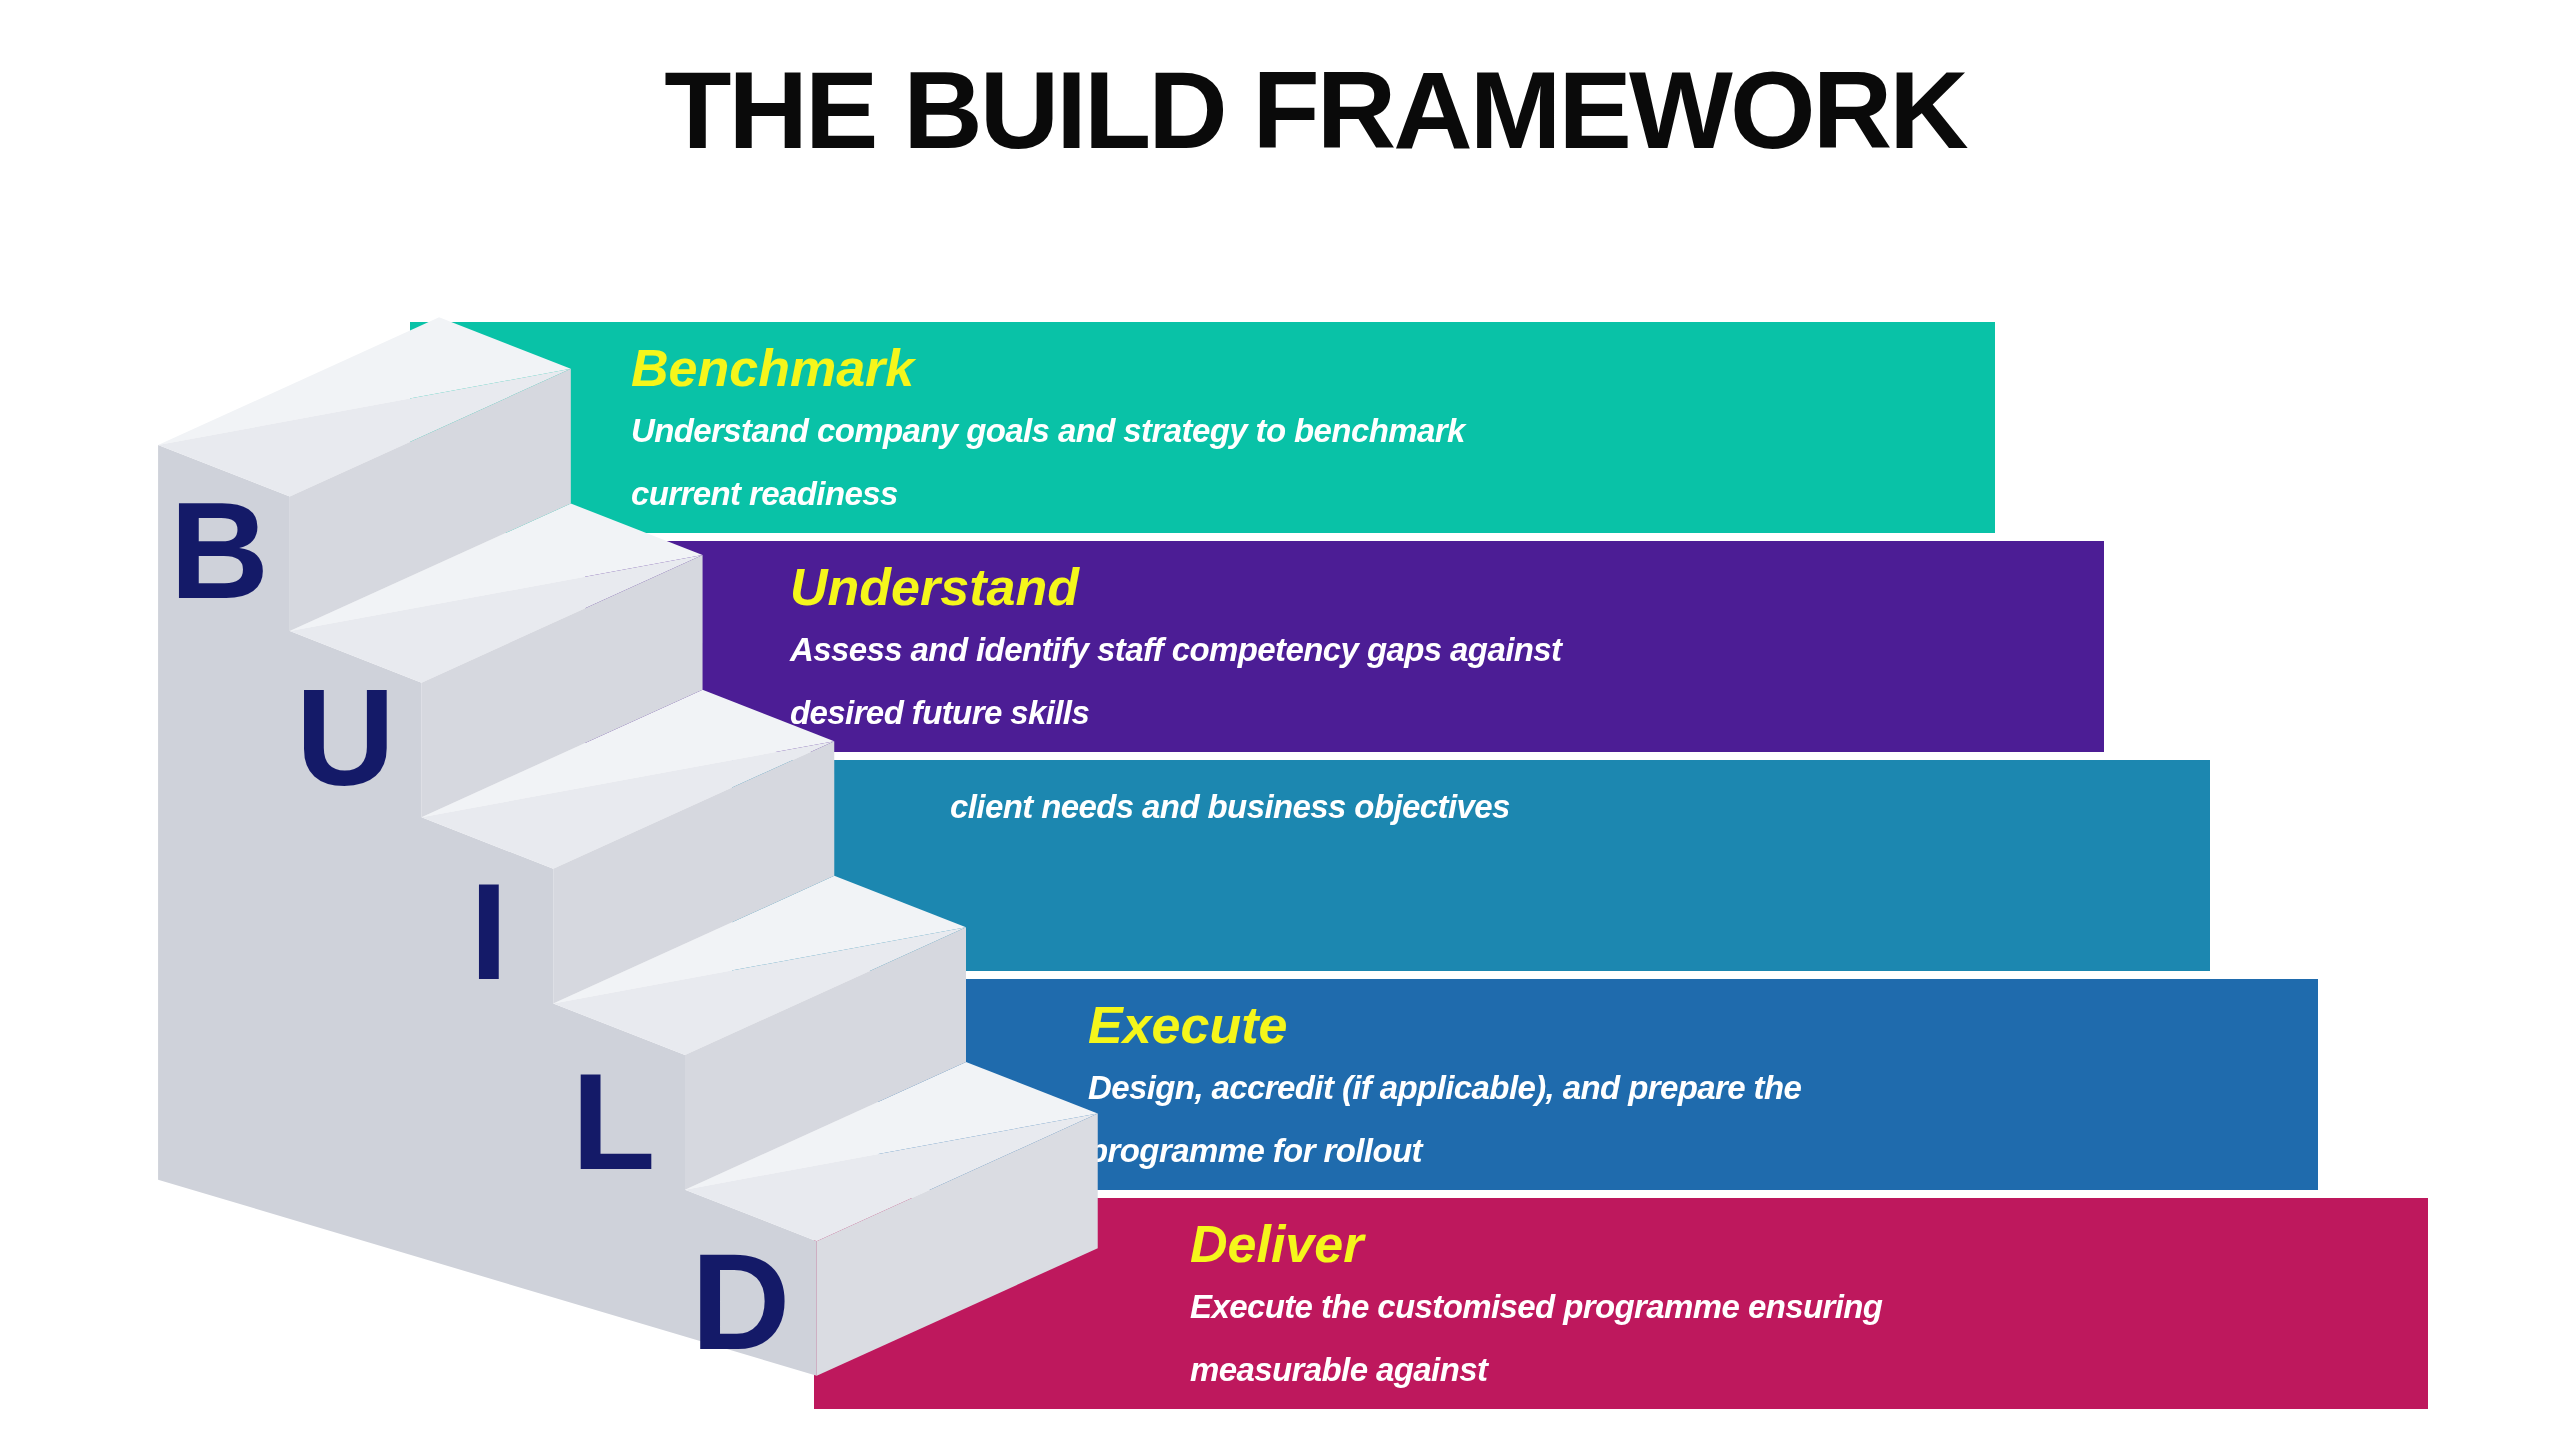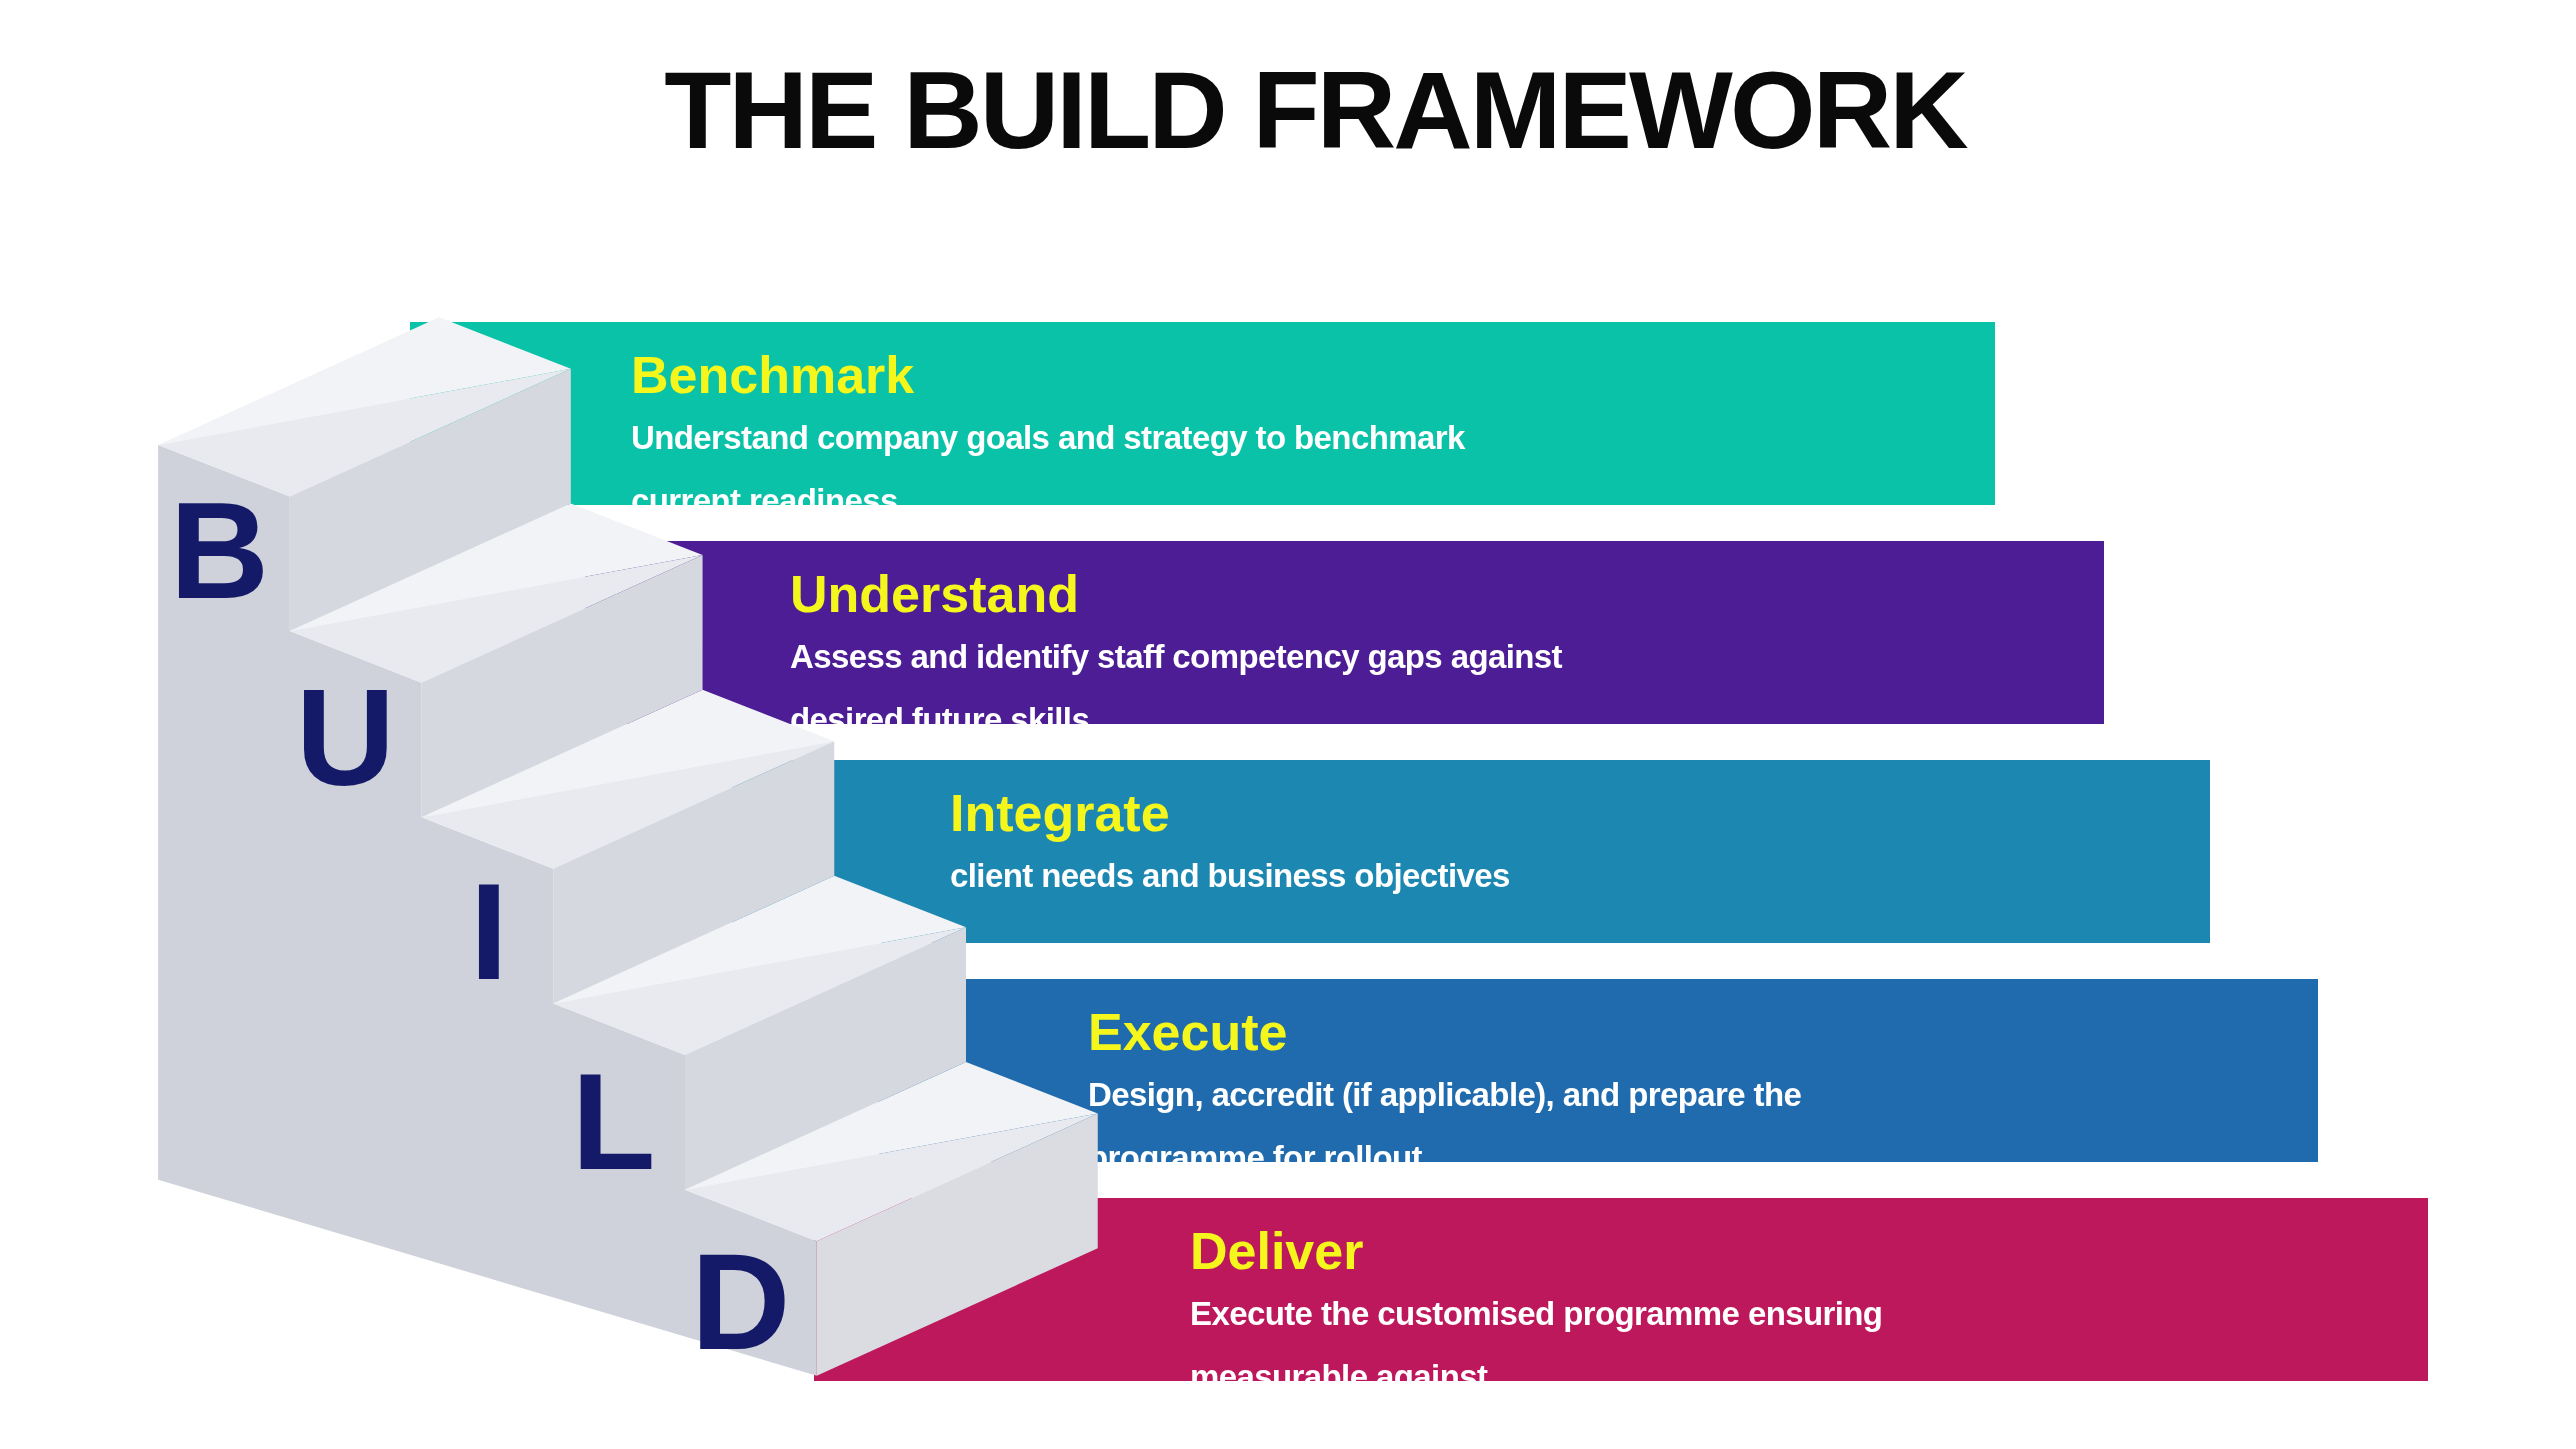--- a/index.html
+++ b/index.html
@@ -17,24 +17,25 @@
     text-align:center;
     font-size:110px;
     font-weight:900;
     letter-spacing:-2.9px;
     line-height:1.05;
     z-index:10;
     padding-left:27px;
   }
   .banner{
     position:absolute;
-    height:183px;
+    height:211px;
     box-sizing:border-box;
-    padding-top:22px;
+    padding-top:15px;
     z-index:1;
+    font-style:italic;
   }
   .banner .b-title{
     font-size:52px;
     font-weight:700;
     line-height:62px;
     white-space:nowrap;
   }
   .banner .b-line{
     font-size:33px;
     font-weight:700;
@@ -71,21 +72,20 @@
     <div class="b-line" style="color: rgb(255, 255, 255);">current readiness</div>
   </div>
 
   <div class="banner banner-1" style="background: #4c1d95;">
     <div class="b-title" style="color: rgb(245, 246, 27);">Understand</div>
     <div class="b-line" style="color: rgb(255, 255, 255);">Assess and identify staff competency gaps against</div>
     <div class="b-line" style="color: rgb(255, 255, 255);">desired future skills</div>
   </div>
 
   <div class="banner banner-2" style="background: rgb(28, 135, 176);">
-    <div class="b-title" style="color: rgb(245, 246, 27);">Integrate</div>
     <div class="b-line" style="color: rgb(255, 255, 255);">client needs and business objectives</div>
   </div>
 
   <div class="banner banner-3" style="background: rgb(31, 107, 173);">
     <div class="b-title" style="color: rgb(245, 246, 27);">Execute</div>
     <div class="b-line" style="color: rgb(255, 255, 255);">Design, accredit (if applicable), and prepare the</div>
     <div class="b-line" style="color: rgb(255, 255, 255);">programme for rollout</div>
   </div>
 
   <div class="banner banner-4" style="background: #be185d;">

